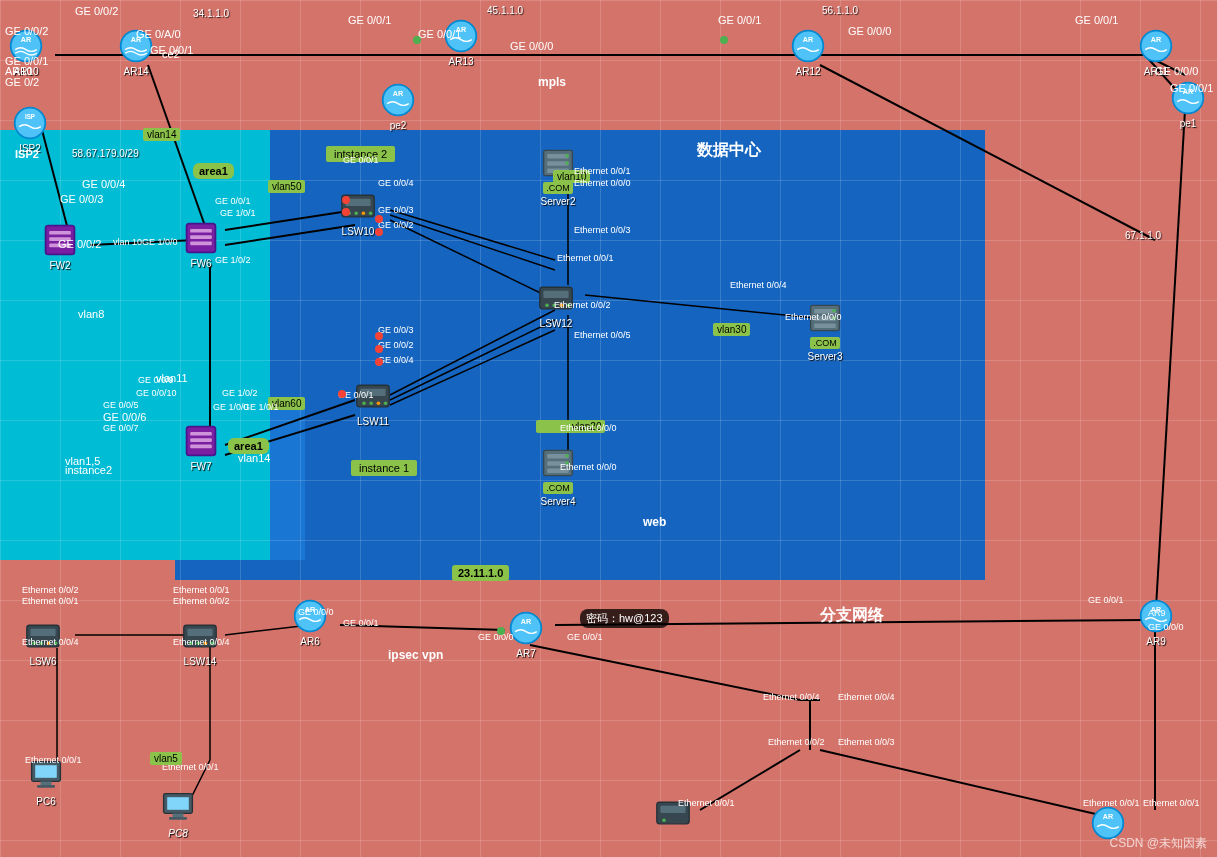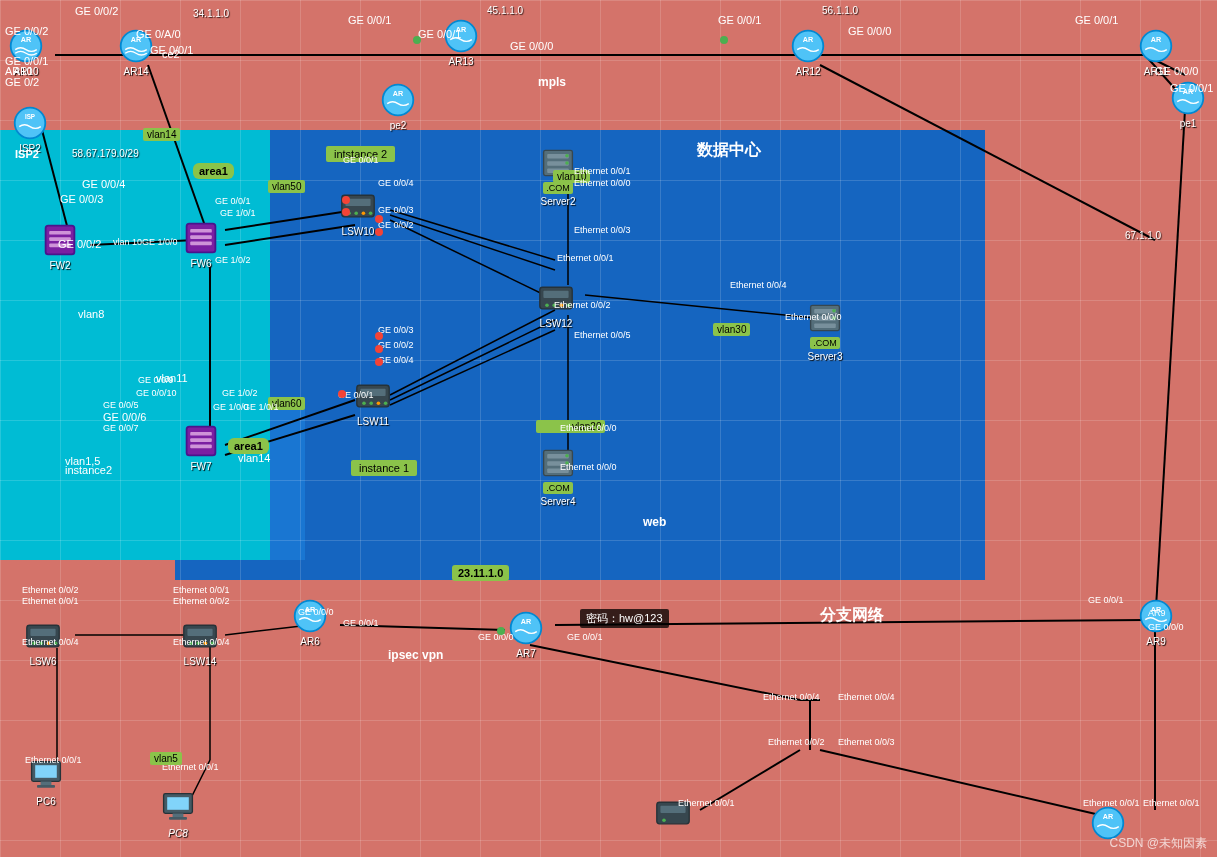--- a/index.html
+++ b/index.html
@@ -642,21 +642,21 @@
   <div class="label" style="left:678px; top:798px; color:#fff; font-size:9px;" data-interactable="false">Ethernet 0/0/1</div>
   <div class="label" style="left:1083px; top:798px; color:#fff; font-size:9px;" data-interactable="false">Ethernet 0/0/1</div>
   <div class="label" style="left:1143px; top:798px; color:#fff; font-size:9px;" data-interactable="false">Ethernet 0/0/1</div>
 
   <div class="region-label" style="left:697px; top:140px;" data-interactable="false">数据中心</div>
   <div class="region-label" style="left:820px; top:605px;" data-interactable="false">分支网络</div>
   <div class="label" style="left:538px; top:75px; color:#fff; font-weight:bold; font-size:12px;" data-interactable="false">mpls</div>
   <div class="label" style="left:388px; top:648px; color:#fff; font-weight:bold; font-size:12px;" data-interactable="false">ipsec vpn</div>
   <div class="label" style="left:643px; top:515px; color:#fff; font-weight:bold; font-size:12px;" data-interactable="false">web</div>
 
-  <div class="password-label" style="left:580px; top:609px;" data-interactable="false">密码：hw@123</div>
+  <div class="password-label" style="left:580px; top:609px;border-radius:8px;" data-interactable="false">密码：hw@123</div>
 
   <div style="position:absolute; left:452px; top:565px; background:#8bc34a; padding:2px 6px; border-radius:3px; font-size:11px; font-weight:bold; color:#000;" data-interactable="false">23.11.1.0</div>
 
   <div style="position:absolute; left:342px; top:196px; width:8px; height:8px; border-radius:50%; background:#f44336;" data-interactable="false"></div>
   <div style="position:absolute; left:342px; top:208px; width:8px; height:8px; border-radius:50%; background:#f44336;" data-interactable="false"></div>
   <div style="position:absolute; left:375px; top:215px; width:8px; height:8px; border-radius:50%; background:#f44336;" data-interactable="false"></div>
   <div style="position:absolute; left:375px; top:228px; width:8px; height:8px; border-radius:50%; background:#f44336;" data-interactable="false"></div>
   <div style="position:absolute; left:375px; top:332px; width:8px; height:8px; border-radius:50%; background:#f44336;" data-interactable="false"></div>
   <div style="position:absolute; left:375px; top:345px; width:8px; height:8px; border-radius:50%; background:#f44336;" data-interactable="false"></div>
   <div style="position:absolute; left:375px; top:358px; width:8px; height:8px; border-radius:50%; background:#f44336;" data-interactable="false"></div>

